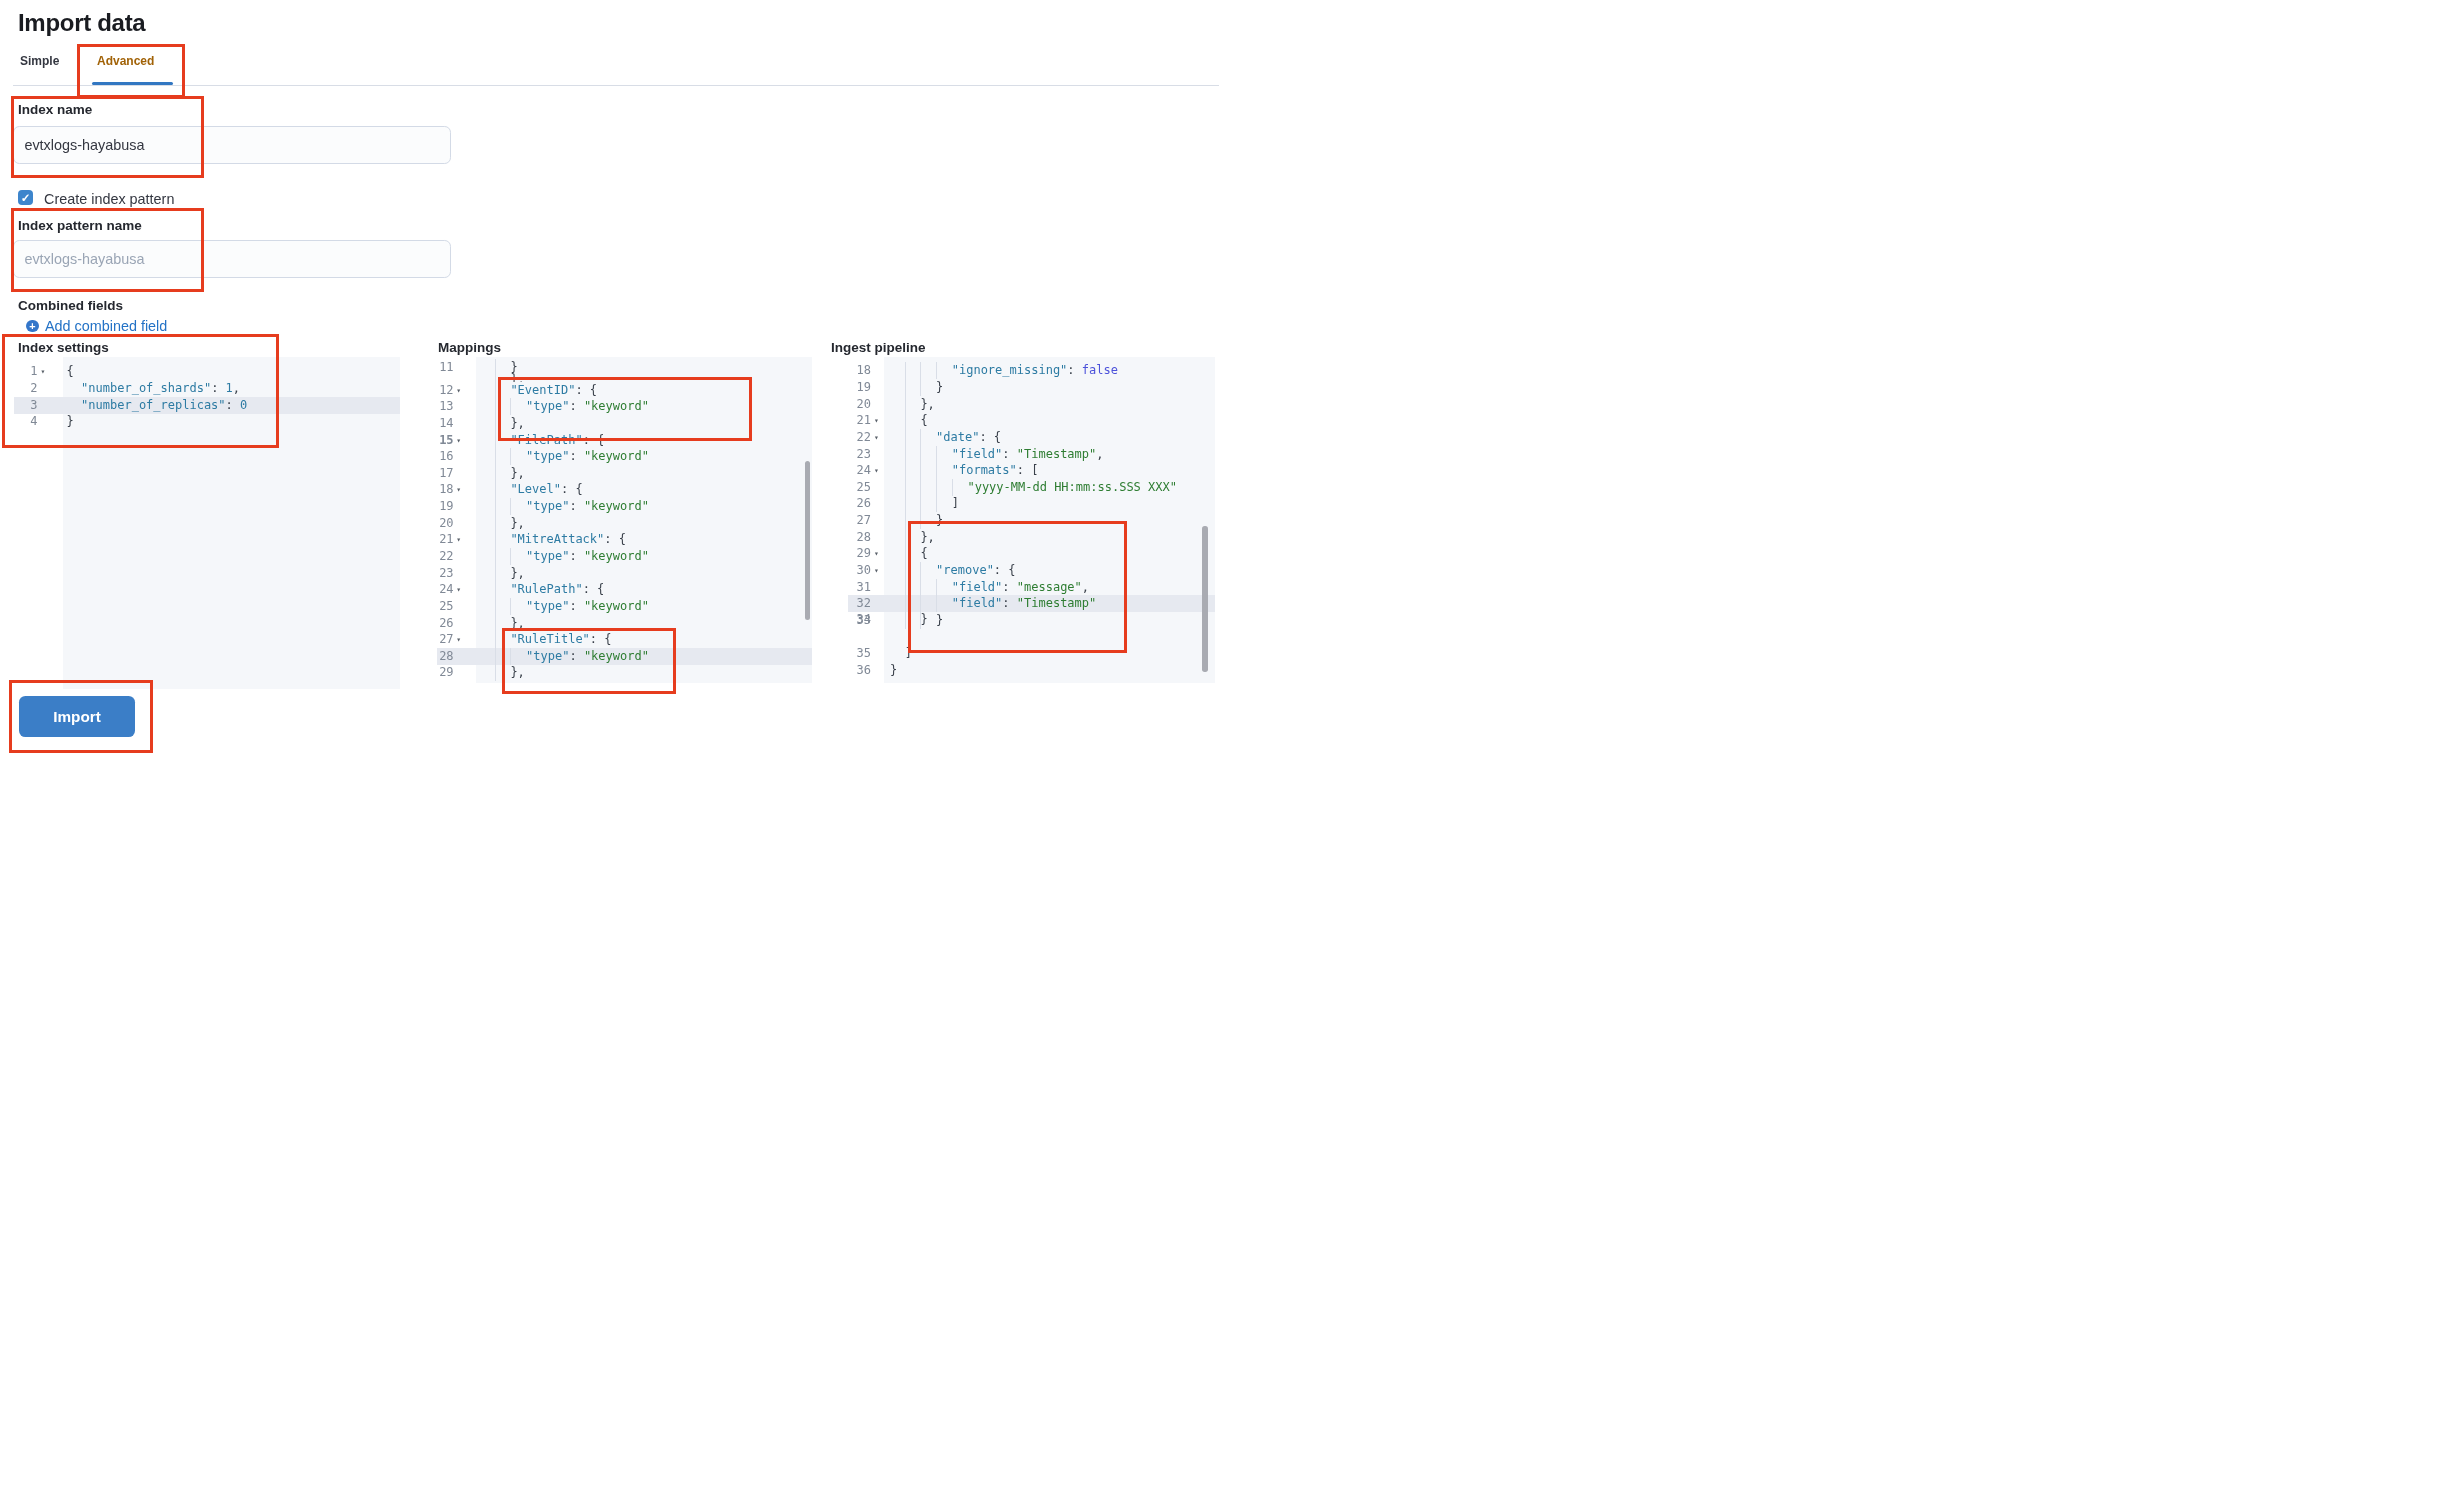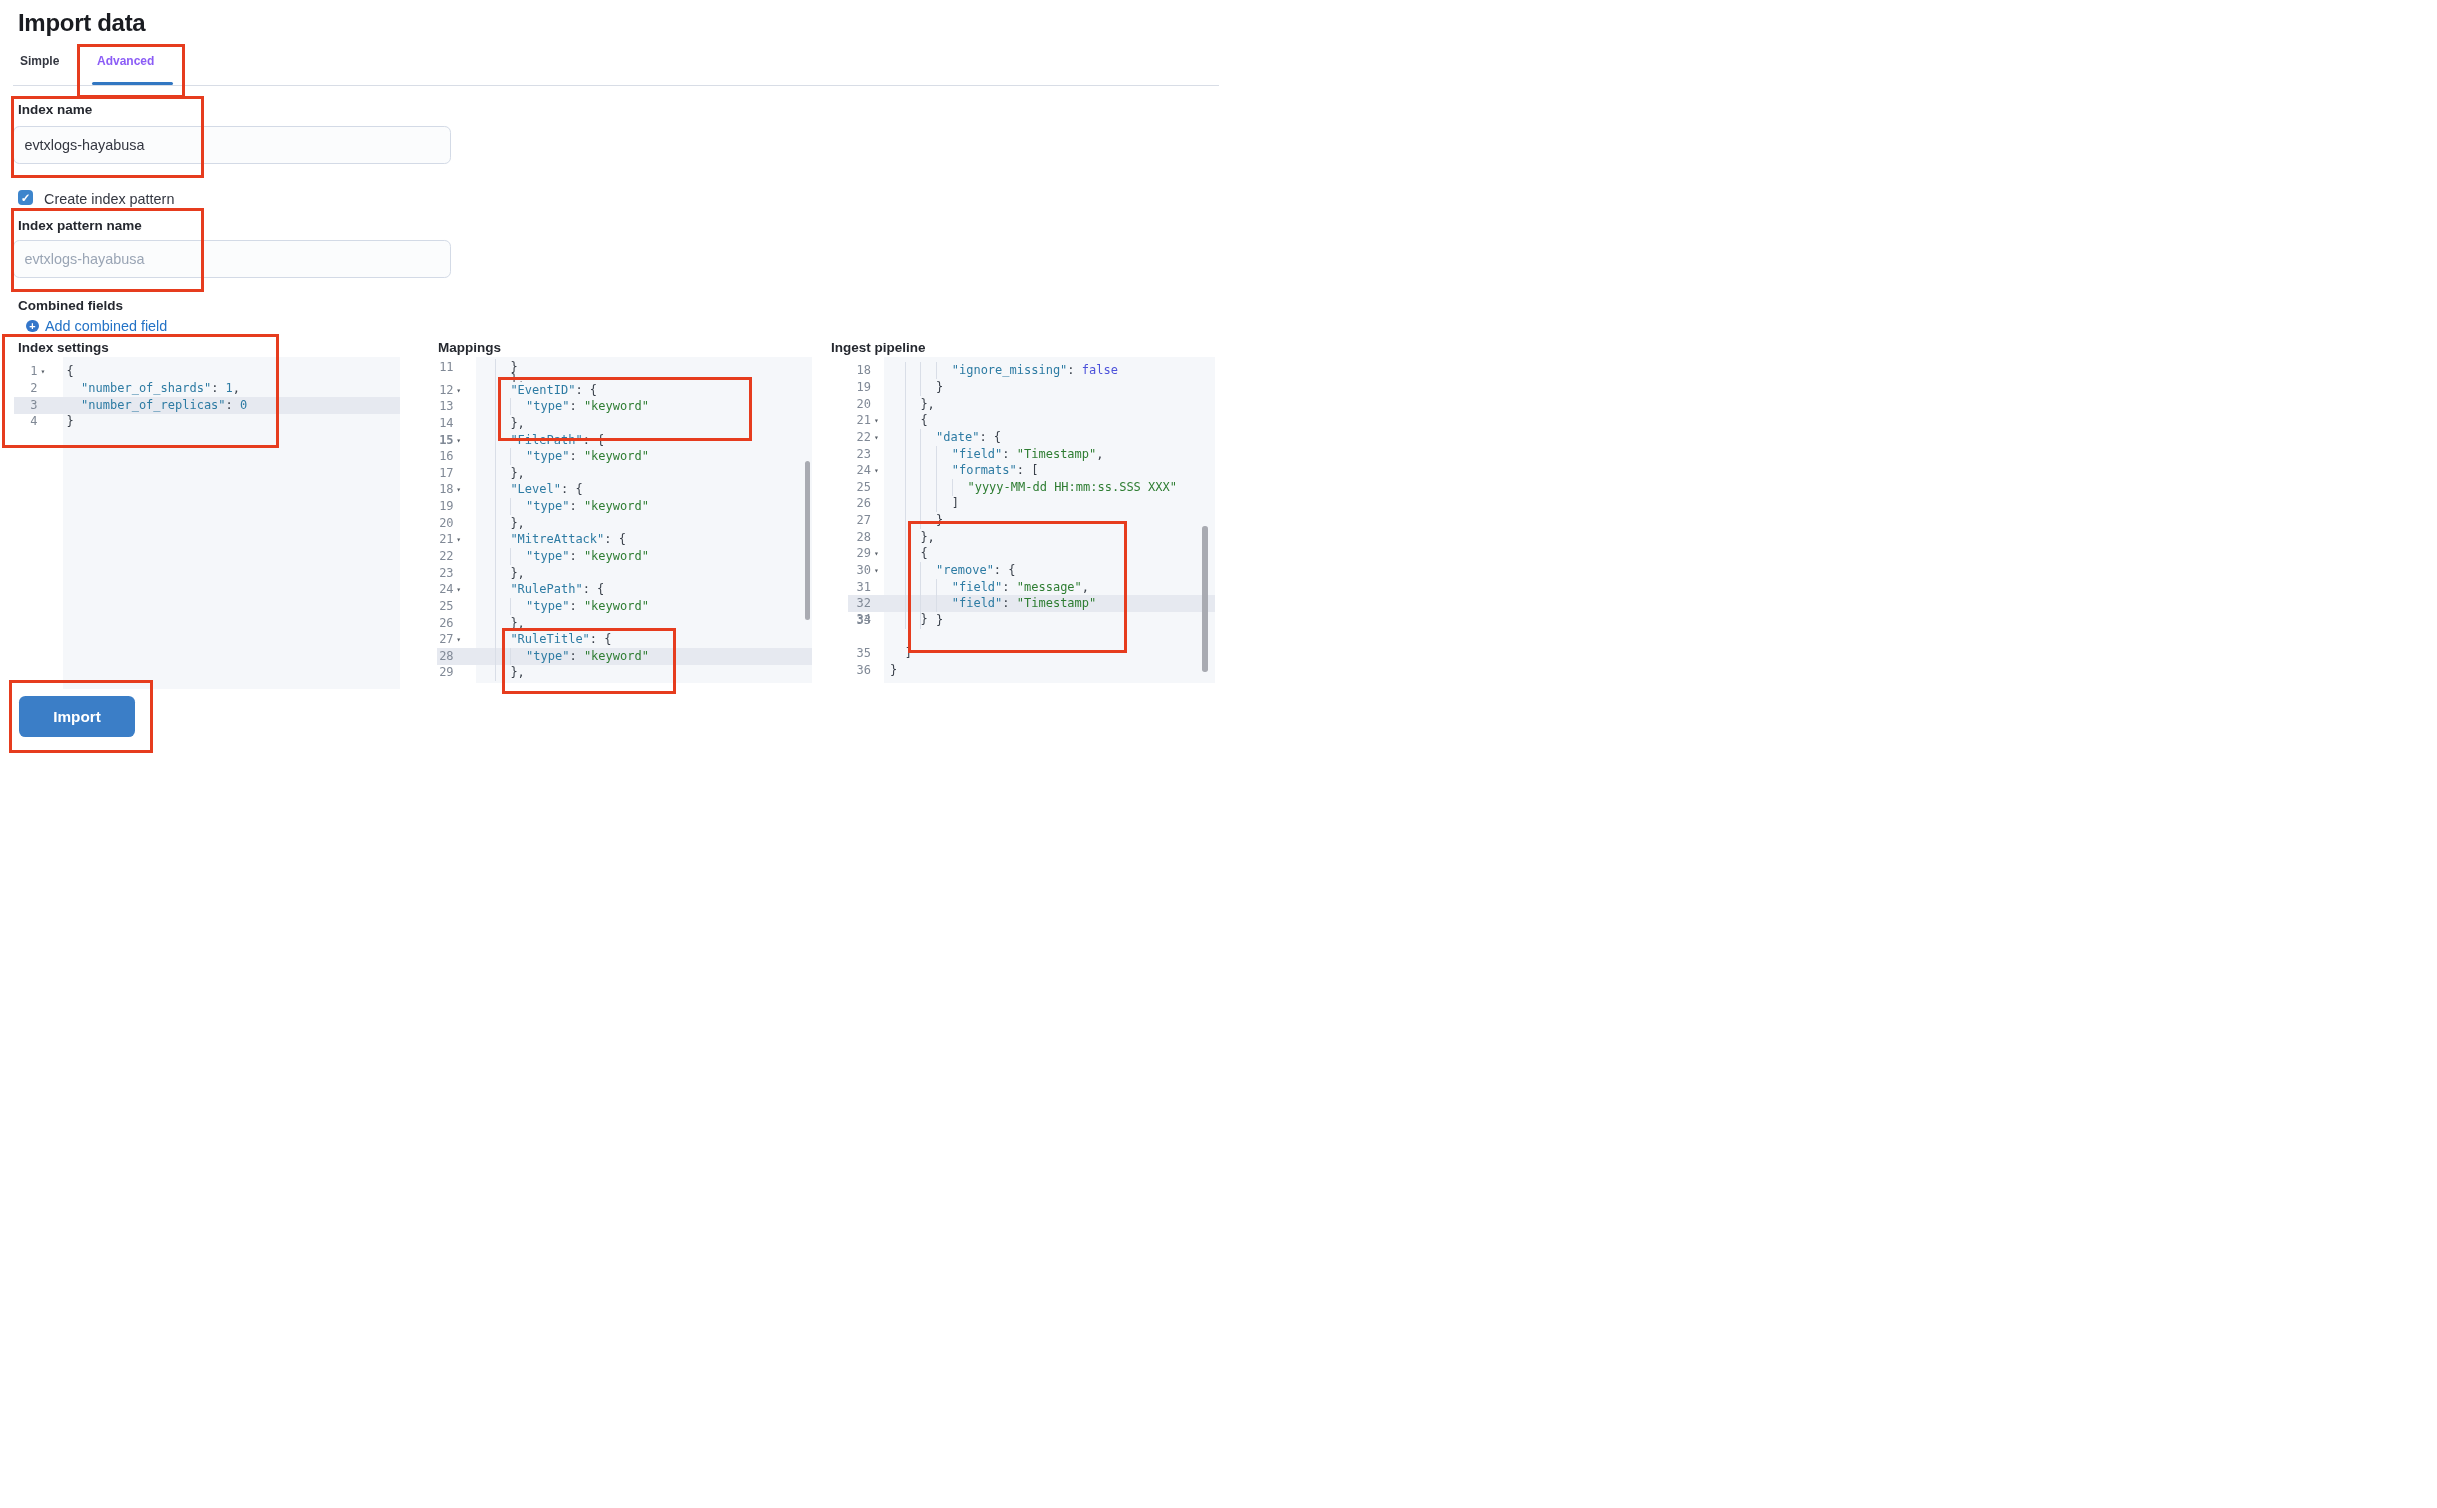--- a/index.html
+++ b/index.html
@@ -4,21 +4,21 @@
 <style>
   html,body{margin:0;padding:0;background:#fff;}
   .page{position:relative;width:1219px;height:754px;background:#fff;overflow:hidden;
         font-family:"Liberation Sans",sans-serif;color:#343741;}
   .abs{position:absolute;}
 
   
   .title{left:18px;top:9px;font-size:24px;font-weight:700;color:#1a1c21;letter-spacing:-0.3px;}
   .tab{top:54px;font-size:12px;font-weight:700;cursor:pointer;}
   .tab-simple{left:20px;color:#343741;}
-  .tab-advanced{left:97px;color:#8b5cf6;}
+  .tab-advanced{left:97px;color:#a16207;}
   .tab-underline{left:92px;top:82px;width:81px;height:3.1px;background:#3277c2;border-radius:1.8px;}
   .divider{left:12.6px;top:85px;width:1206px;height:0.9px;background:#d8dde6;}
 
   
   .field-label{font-size:13.5px;font-weight:700;color:#25282f;}
   .lbl-index-name{left:18px;top:102px;}
   .lbl-index-pattern{left:18px;top:218px;}
   .lbl-combined{left:18px;top:298px;}
   .lbl-ed{font-size:13.5px;font-weight:700;color:#25282f;top:340px;}
   .text-input{left:12.6px;width:415px;height:36px;border:0.9px solid #d3dae6;border-radius:6.3px;

